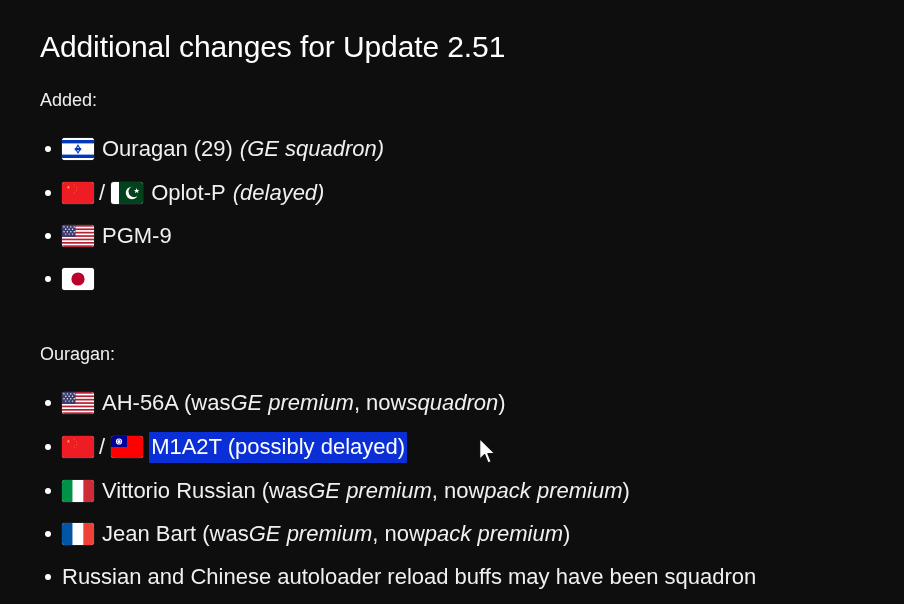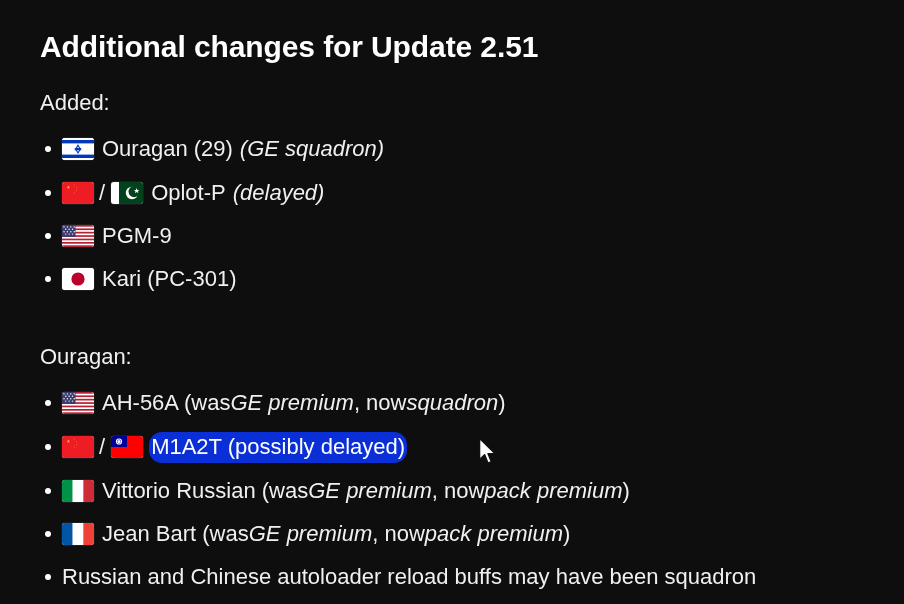--- a/index.html
+++ b/index.html
@@ -24,30 +24,30 @@
     height: 604px;
     padding: 0;
     box-sizing: border-box;
   }
 
   .title {
     position: absolute;
     left: 40px;
     top: 30px;
     font-size: 30px;
-    font-weight: bold;
+    font-weight: normal;
     letter-spacing: -0.1px;
     color: #ffffff;
     white-space: nowrap;
   }
 
   .section-label {
     position: absolute;
     left: 40px;
-    font-size: 22px;
+    font-size: 18px;
     font-weight: normal;
     color: #f0f0f0;
     white-space: nowrap;
   }
   .section-added   { top: 90px; }
   .section-changed { top: 344px; }
 
   .item {
     position: absolute;
     left: 40px;
@@ -104,21 +104,21 @@
 
   .txt { padding-left: 8px; }
   i, .ital { font-style: italic; }
 
   
   .sel {
     background: #0b2fd6;
     color: #ffffff;
     padding: 2px 2px 3px 2px;
     margin-left: 6px;
-    border-radius: 13px;
+    border-radius: 1px;
   }
 
   
   .cursor {
     position: absolute;
     left: 478px;
     top: 437px;
     width: 22px;
     height: 30px;
     pointer-events: none;
@@ -215,21 +215,20 @@
   </div>
 
   <div class="item" style="top:264px">
     <span class="flag-wrap bullet"></span>
     <span class="flag">
       <svg viewBox="0 0 32 22">
         <rect width="32" height="22" fill="#ffffff"></rect>
         <circle cx="16" cy="11" r="6.6" fill="#bc002d"></circle>
       </svg>
     </span>
-    <span class="txt">Kari (PC-301)</span>
   </div>
 
   <div class="section-label section-changed">Ouragan:</div>
 
   <div class="item" style="top:388px">
     <span class="bullet"></span>
     <span class="flag">
       <svg viewBox="0 0 32 22">
         <rect width="32" height="22" fill="#ffffff"></rect>
         <g fill="#b22234">

